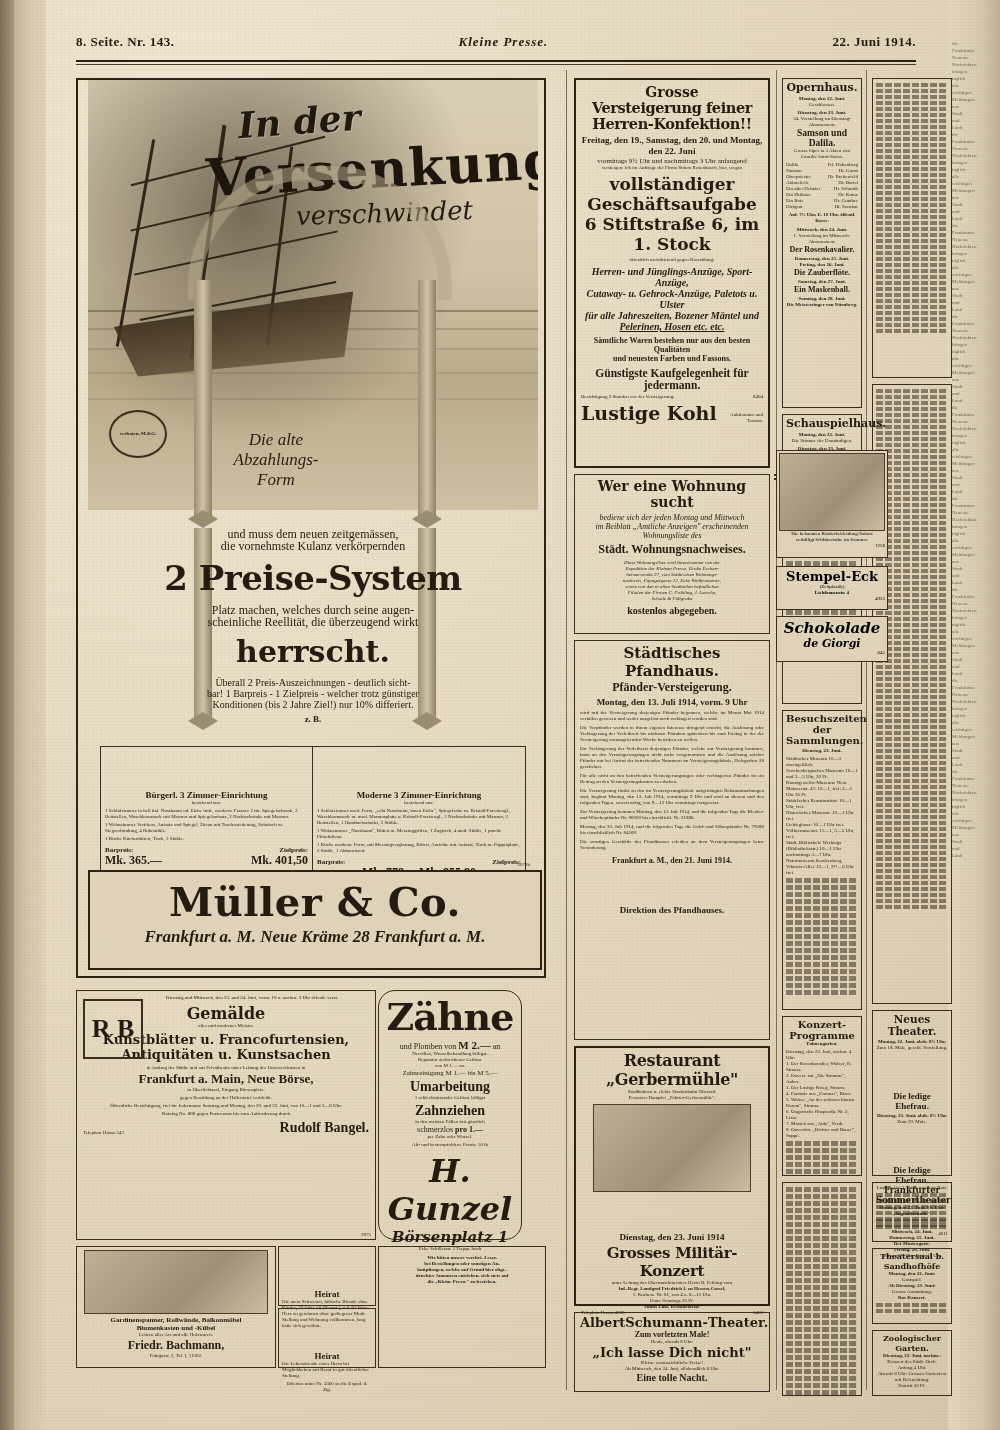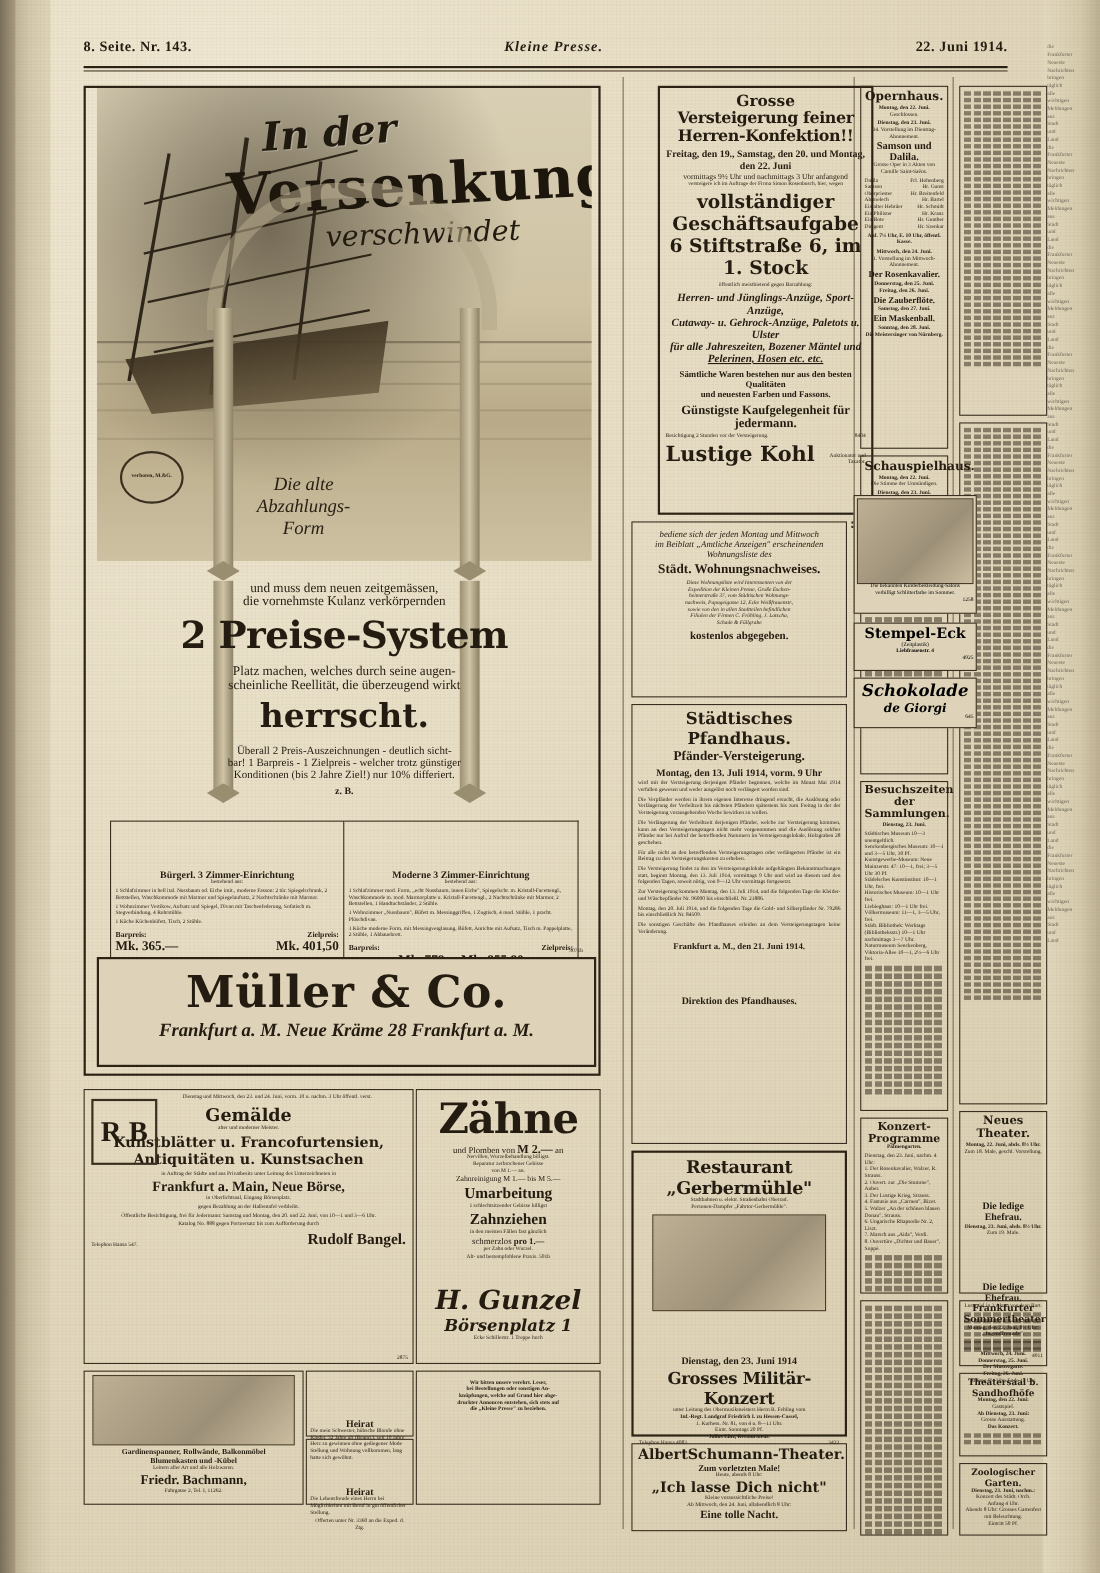--- a/index.html
+++ b/index.html
@@ -255,21 +255,21 @@
         <div class="center xtiny" style="margin-top:2px;">gegen Bezahlung an der Hallentafel verbleibt.</div>
         <div class="center xtiny" style="margin-top:2px;">Öffentliche Besichtigung, frei für Jedermann: Samstag und Montag, den 20. und 22. Juni, von 10—1 und 3—6 Uhr.</div>
         <div class="center xtiny" style="margin-top:2px;">Katalog No. 888 gegen Portoersatz bis zum Aufforderung durch</div>
         <div style="display:flex;justify-content:space-between;align-items:flex-end;margin-top:3px;">
           <span class="xtiny">Telephon Hansa 547.</span>
           <span class="b" style="font-size:14px;">Rudolf Bangel.</span>
         </div>
         <div class="xtiny" style="position:absolute;right:4px;bottom:1px;">2875</div>
       </div>
 
-      <div class="box bord" style="left:302px;top:920px;width:168px;height:250px;padding:3px 5px;">
+      <div class="box bord" style="left:302px;top:920px;width:144px;height:250px;padding:3px 5px;border-radius:17px;">
         <div class="center blk" style="font-size:38px;letter-spacing:-1px;">Zähne</div>
         <div class="center s8" style="margin-top:2px;">
           <span>und Plomben von</span>
           <span class="b" style="font-size:11px;">M 2.—</span>
           <span>an</span>
         </div>
         <div class="center xtiny">Nervillen, Wurzelbehandlung billigst.</div>
         <div class="center xtiny">Reparatur zerbrochener Gebisse</div>
         <div class="center xtiny">von M 1.— an.</div>
         <div class="center s7">Zahnreinigung M 1.— bis M 5.—</div>
@@ -277,21 +277,21 @@
         <div class="center xtiny">1 schlechtsitzender Gebisse billigst</div>
         <div class="center b" style="font-size:14px;margin-top:2px;">Zahnziehen</div>
         <div class="center xtiny">in den meisten Fällen fast gänzlich</div>
         <div class="center s8"><span>schmerzlos</span>
           <span class="b">pro 1.—</span></div>
         <div class="center xtiny">per Zahn oder Wurzel.</div>
         <div class="center xtiny" style="margin-top:2px;">
           <span>Alt- und bestempfohlene Praxis.</span>
           <span>501b</span>
         </div>
-        <div class="center blk i" style="font-size:24px;margin-top:20px;">H. Gunzel</div>
+        <div class="center blk i" style="font-size:32px;margin-top:4px;">H. Gunzel</div>
         <div class="center blk i" style="font-size:15px;">Börsenplatz 1</div>
         <div class="center xtiny">Ecke Schillerstr. 1 Treppe hoch</div>
       </div>
 
       <div class="box bord" style="left:0;top:1176px;width:200px;height:122px;padding:3px;">
         <div class="imgph" style="height:62px;margin:0 4px;"></div>
         <div class="center s7 b" style="margin-top:2px;">Gardinenspanner, Rollwände, Balkonmöbel</div>
         <div class="center s7 b">Blumenkasten und -Kübel</div>
         <div class="center xtiny">Leitern aller Art und alle Holzwaren.</div>
         <div class="center b" style="font-size:12px;">Friedr. Bachmann,</div>
@@ -309,21 +309,21 @@
       </div>
 
       <div class="box bord" style="left:302px;top:1176px;width:168px;height:122px;padding:4px 6px;">
         <div class="center xtiny b" style="margin-top:4px;">Wir bitten unsere verehrt. Leser,</div>
         <div class="center xtiny b">bei Bestellungen oder sonstigen An-</div>
         <div class="center xtiny b">knüpfungen, welche auf Grund hier abge-</div>
         <div class="center xtiny b">druckter Annoncen entstehen, sich stets auf</div>
         <div class="center xtiny b">die „Kleine Presse" zu beziehen.</div>
       </div>
 
-      <div class="box bord2" style="left:498px;top:8px;width:196px;height:390px;padding:4px 5px;margin-left:24px;">
+      <div class="box bord2" style="left:498px;top:8px;width:196px;height:390px;padding:4px 5px;">
         <div class="center blk" style="font-size:14px;">Grosse</div>
         <div class="center blk" style="font-size:14.5px;line-height:16px;letter-spacing:-.4px;">Versteigerung feiner Herren-Konfektion!!</div>
         <div class="center b s9" style="margin-top:3px;line-height:11px;">Freitag, den 19., Samstag, den 20. und Montag, den 22. Juni</div>
         <div class="center s7">vormittags 9½ Uhr und nachmittags 3 Uhr anfangend</div>
         <div class="center xtiny">versteigere ich im Auftrage der Firma Simon Rosenbusch, hier, wegen</div>
         <div class="center blk" style="font-size:17px;margin-top:3px;">vollständiger Geschäftsaufgabe</div>
         <div class="center blk" style="font-size:17px;">6 Stiftstraße 6, im 1. Stock</div>
         <div class="center xtiny" style="margin-top:3px;">öffentlich meistbietend gegen Barzahlung:</div>
         <div class="center b i s10" style="margin-top:3px;">Herren- und Jünglings-Anzüge, Sport-Anzüge,</div>
         <div class="center b i s10">Cutaway- u. Gehrock-Anzüge, Paletots u. Ulster</div>
@@ -339,20 +339,21 @@
         <div style="display:flex;justify-content:space-between;align-items:flex-end;margin-top:2px;">
           <span class="blk" style="font-size:19px;">Lustige Kohl</span>
           <span class="xtiny" style="text-align:right;">
             <span>Auktionator und</span><br>
             <span>Taxator.</span>
           </span>
         </div>
       </div>
 
       <div class="box bord" style="left:498px;top:404px;width:196px;height:160px;padding:3px 5px;">
+        <div class="center blk" style="font-size:14px;">Wer eine Wohnung sucht</div>
         <div class="center i s8" style="margin-top:3px;">bediene sich der jeden Montag und Mittwoch</div>
         <div class="center i s8">im Beiblatt „Amtliche Anzeigen" erscheinenden</div>
         <div class="center i s8">Wohnungsliste des</div>
         <div class="center b" style="font-size:12px;margin-top:2px;">Städt. Wohnungsnachweises.</div>
         <div class="center xtiny i" style="margin-top:3px;">Diese Wohnungsliste wird Interessenten von der</div>
         <div class="center xtiny i">Expedition der Kleinen Presse, Große Eschen-</div>
         <div class="center xtiny i">heimerstraße 37, vom Städtischen Wohnungs-</div>
         <div class="center xtiny i">nachweis, Papageigasse 12, Ecke Weißfrauenstr.,</div>
         <div class="center xtiny i">sowie von den in allen Stadtteilen befindlichen</div>
         <div class="center xtiny i">Filialen der Firmen C. Fröhling, J. Latscha,</div>

